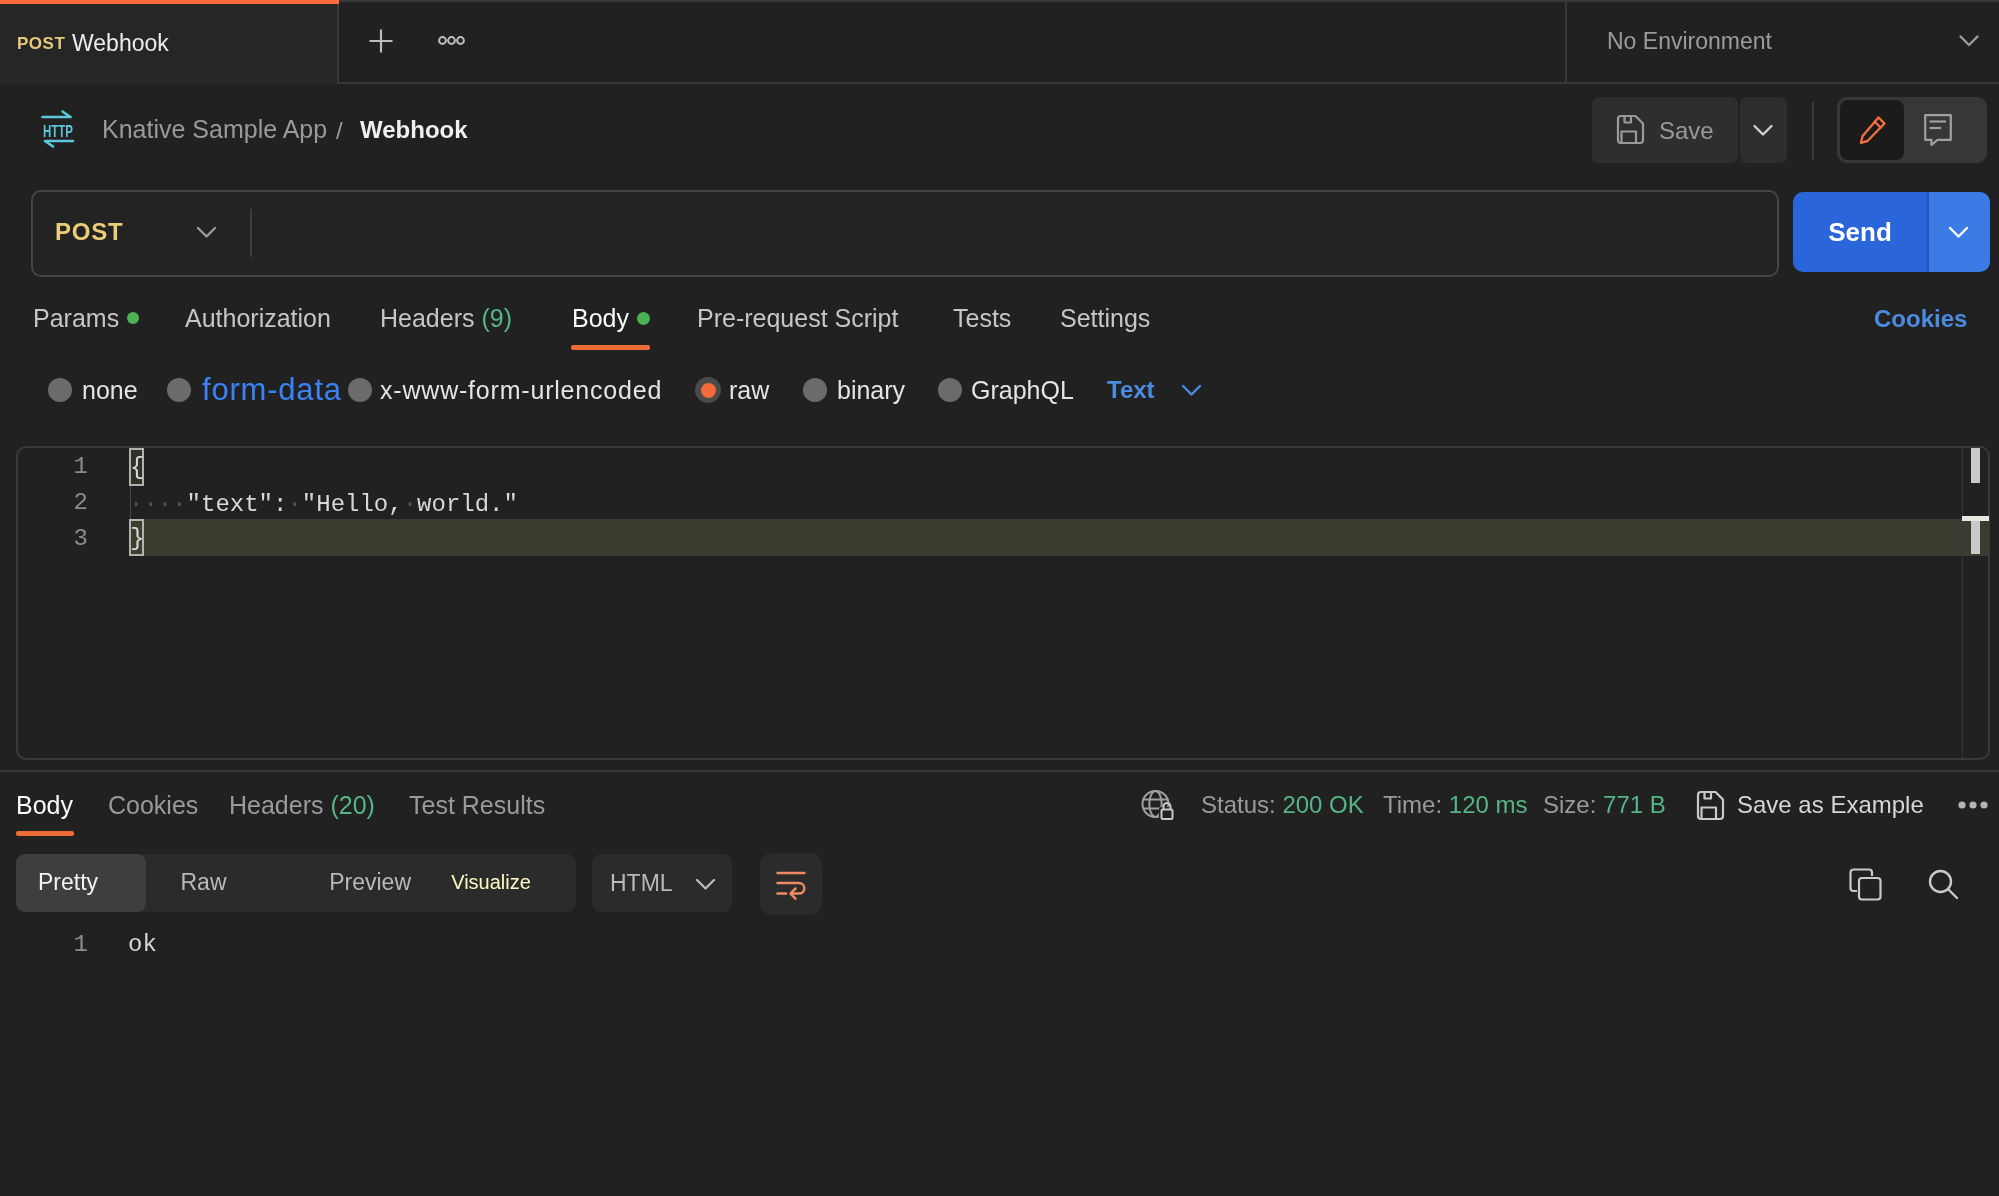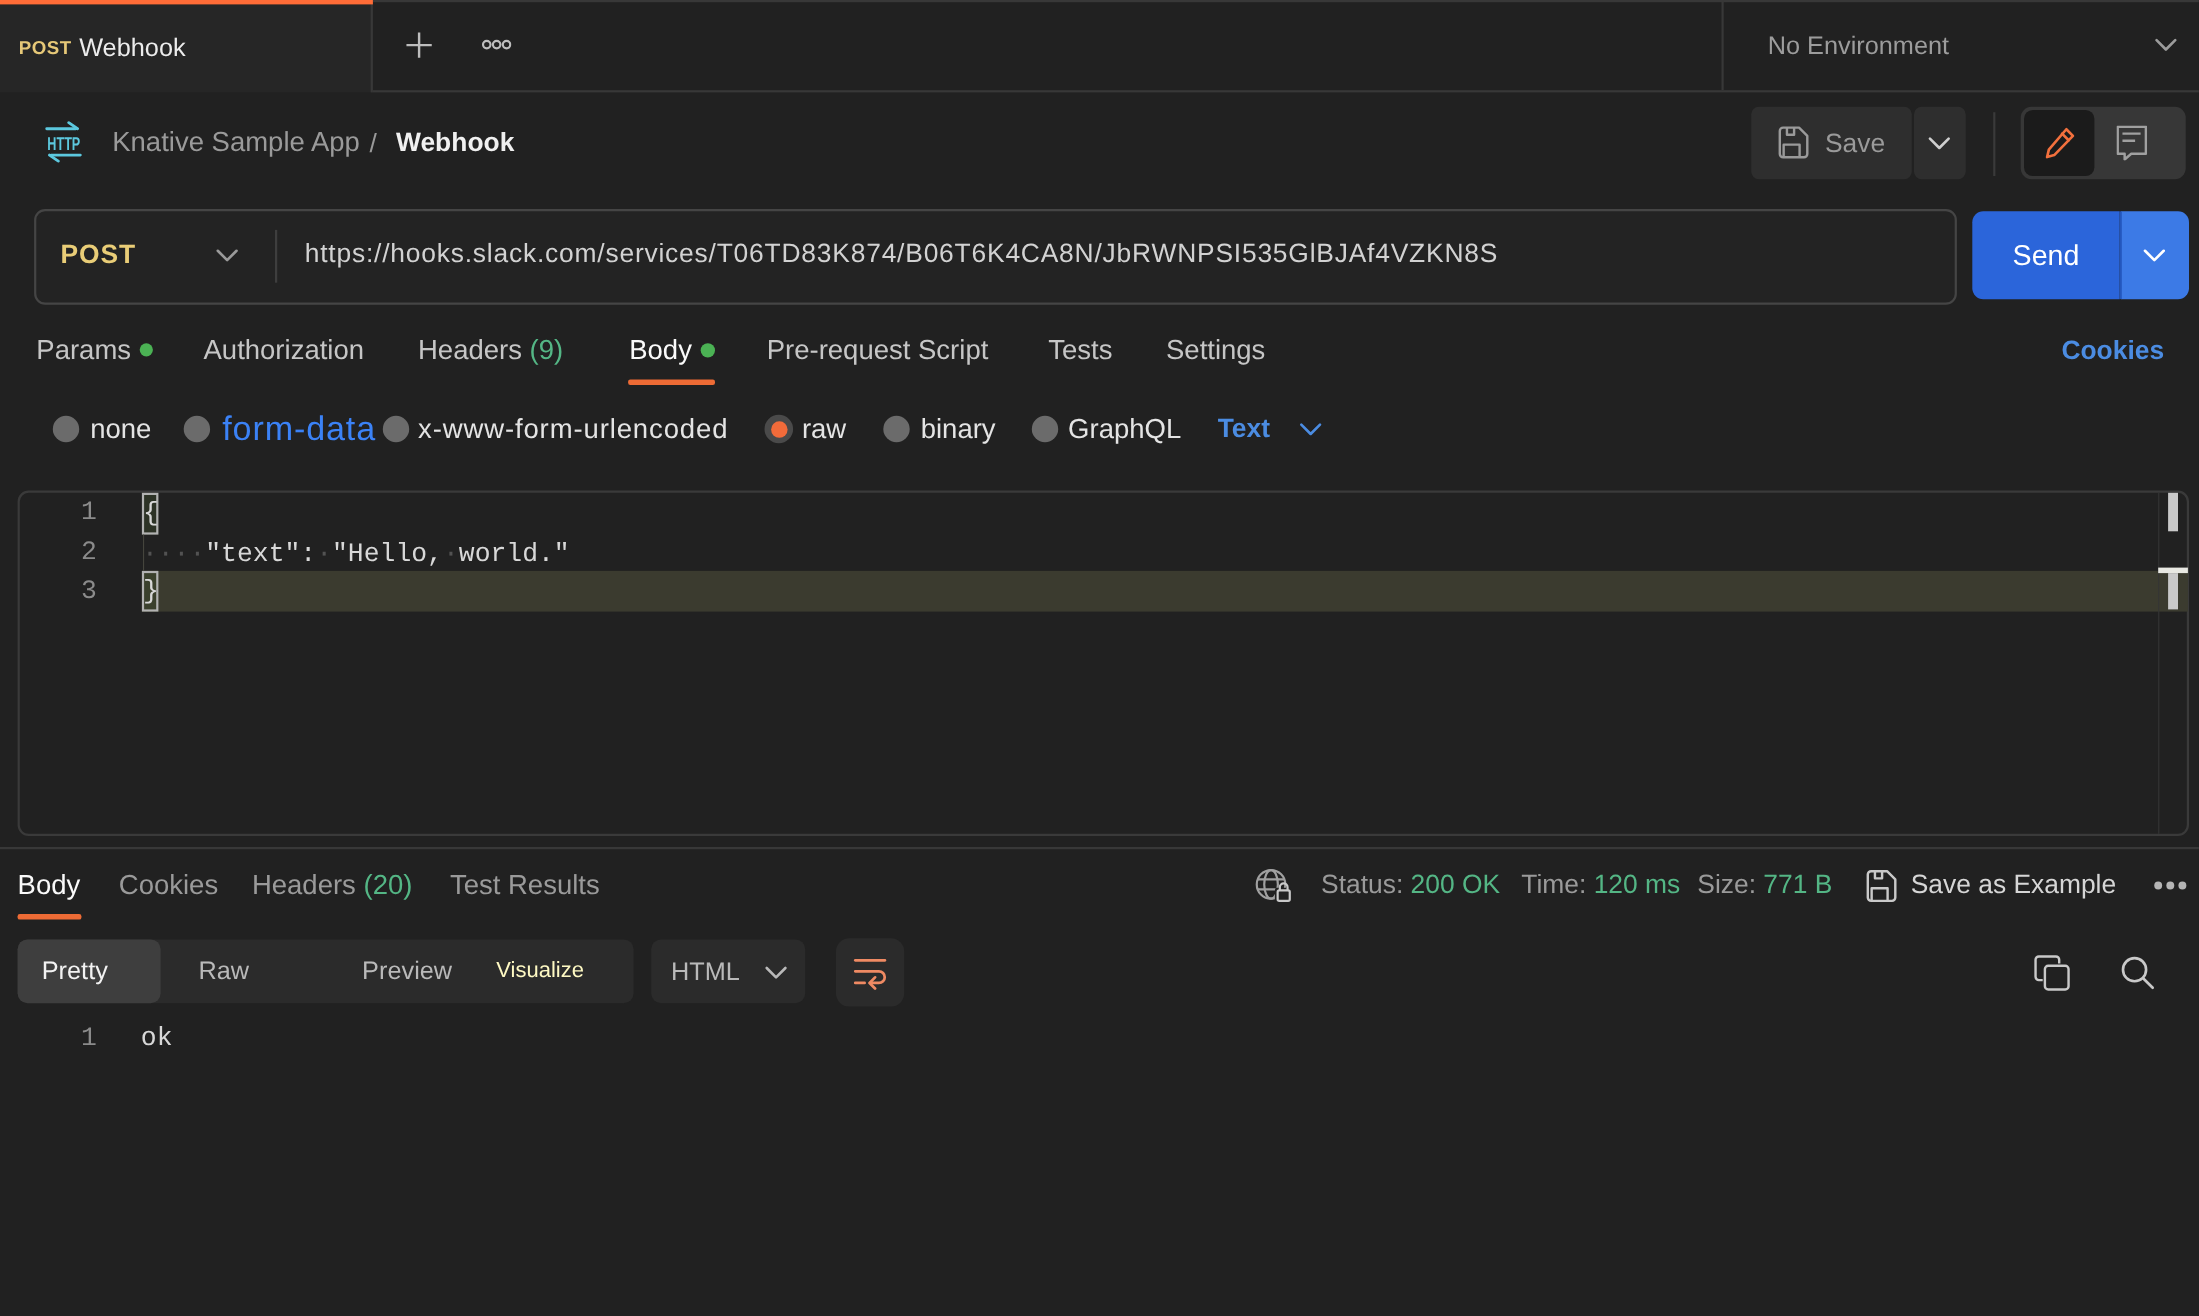--- a/index.html
+++ b/index.html
@@ -81,25 +81,24 @@
     <path d="M5.5 14 H17"></path>
   </g>
 </svg>
 
 <div class="abs" style="left:31px;top:190px;width:1748px;height:87px;border:2px solid #454545;border-radius:10px;background:#232323"></div>
 <div class="abs" style="left:55px;top:218px;font-size:24px;font-weight:700;letter-spacing:.8px;color:#e9cd77;line-height:27px">POST</div>
 <svg class="abs" style="left:196px;top:226px" width="21" height="13" viewBox="0 0 21 13">
       <path d="M2 2 L10.5 10.5 L19 2" stroke="#9a9a9a" stroke-width="2.4" fill="none" stroke-linecap="round" stroke-linejoin="round"></path>
     </svg>
 <div class="abs" style="left:250px;top:209px;width:2px;height:48px;background:#3e3e3e"></div>
-<div class="abs" style="left:277px;top:217px;font-size:24px;color:#d2d2d2;line-height:28px;letter-spacing:.72px">https://hooks.slack.com/services/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</div>
 
 <div class="abs" style="left:1793px;top:192px;width:134px;height:80px;background:#2b65da;border-radius:10px 0 0 10px"></div>
 <div class="abs" style="left:1927px;top:192px;width:63px;height:80px;background:#3c7ae6;border-radius:0 10px 10px 0;border-left:2px solid #2457bd"></div>
-<div class="abs" style="left:1793px;top:217px;width:134px;text-align:center;font-size:26px;font-weight:400;color:#fff;line-height:30px">Send</div>
+<div class="abs" style="left:1793px;top:217px;width:134px;text-align:center;font-size:26px;font-weight:700;color:#fff;line-height:30px">Send</div>
 <svg class="abs" style="left:1948px;top:226px" width="21" height="13" viewBox="0 0 21 13">
       <path d="M2 2 L10.5 10.5 L19 2" stroke="#fff" stroke-width="2.4" fill="none" stroke-linecap="round" stroke-linejoin="round"></path>
     </svg>
 
 <div class="abs" style="left:33px;top:304px;font-size:25px;color:#c6c6c6;line-height:28px">Params</div>
 <div class="abs" style="left:127px;top:312px;width:12px;height:12px;border-radius:50%;background:#4bb254"></div>
 <div class="abs" style="left:185px;top:304px;font-size:25px;color:#c6c6c6;line-height:28px">Authorization</div>
 <div class="abs" style="left:380px;top:304px;font-size:25px;color:#c6c6c6;line-height:28px">Headers <span style="color:#54b685">(9)</span></div>
 <div class="abs" style="left:572px;top:304px;font-size:25px;color:#fafafa;line-height:28px">Body</div>
 <div class="abs" style="left:637px;top:312px;width:13px;height:13px;border-radius:50%;background:#4bb254"></div>

